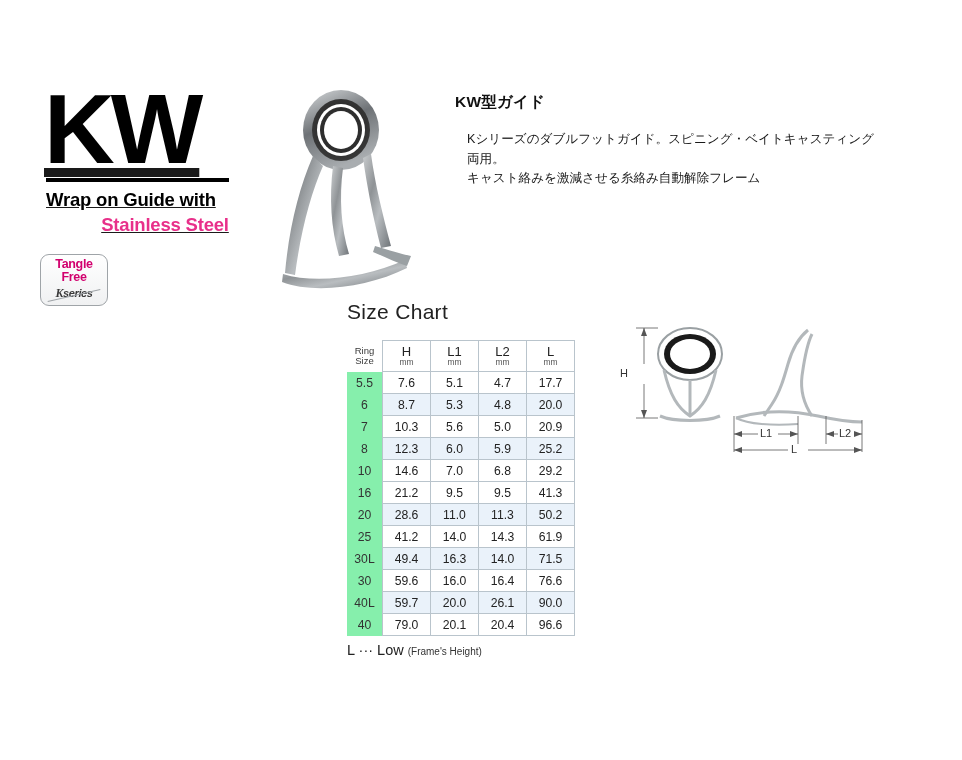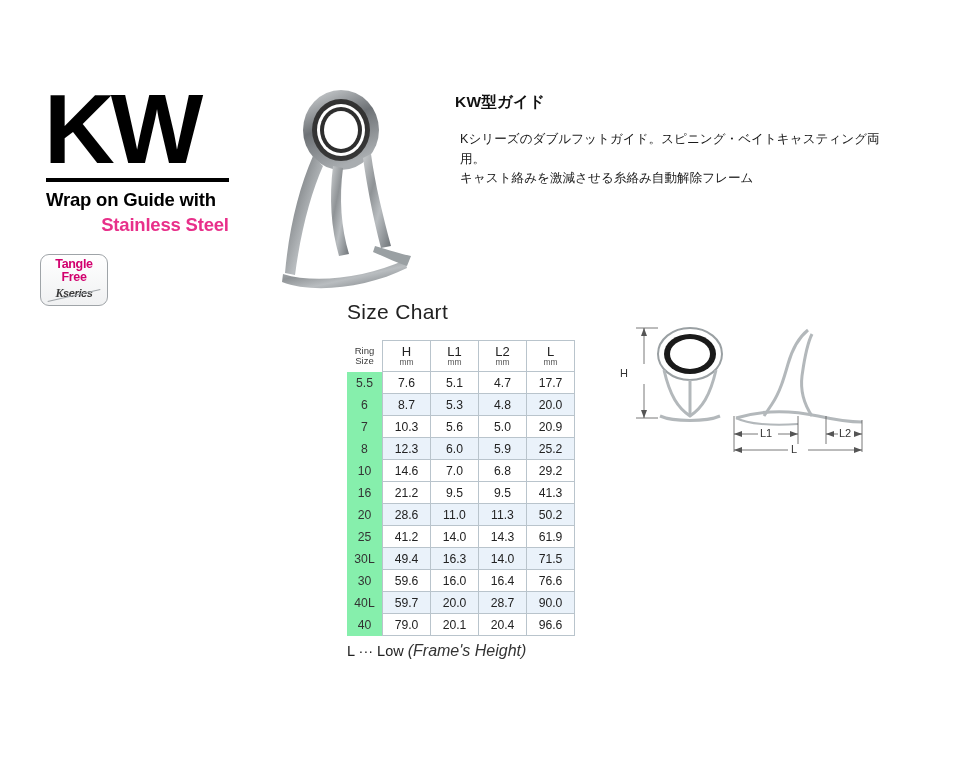--- a/index.html
+++ b/index.html
@@ -15,20 +15,21 @@
     color: #1a1a1a;
     overflow: hidden;
   }
 
   
   #brand-block {
     position: absolute;
     left: 44px;
     top: 84px;
     width: 240px;
+    text-decoration: underline;
   }
   #brand-kw {
     font-family: "Liberation Sans", sans-serif;
     font-weight: bold;
     font-size: 98px;
     line-height: 0.92;
     letter-spacing: -4px;
     color: #000000;
     margin: 0;
   }
@@ -124,21 +125,21 @@
   #desc-en {
     font-size: 13.2px;
     line-height: 1.45;
     margin: 0 0 16px 0;
     text-align: justify;
     color: #1a1a1a;
   }
   #desc-jp {
     font-size: 12.6px;
     line-height: 1.55;
-    margin: 5px;
+    margin: 12px;
     color: #1a1a1a;
   }
 
   
   #size-chart-title {
     position: absolute;
     left: 347px;
     top: 300px;
     font-size: 21px;
     color: #222;
@@ -198,23 +199,22 @@
   }
 
   #chart-note {
     position: absolute;
     left: 347px;
     top: 642px;
     font-size: 14.5px;
     color: #222;
   }
   #chart-note .note-small {
-    font-size: 16px;
+    font-size: 10px;
     color: #333;
-    font-style: italic;
   }
 
   
   #diagram {
     position: absolute;
     left: 612px;
     top: 312px;
     width: 260px;
     height: 165px;
   }
@@ -381,21 +381,21 @@
         <td class="rs">30</td>
         <td>59.6</td>
         <td>16.0</td>
         <td>16.4</td>
         <td>76.6</td>
       </tr>
       <tr class="alt">
         <td class="rs">40L</td>
         <td>59.7</td>
         <td>20.0</td>
-        <td>28.7</td>
+        <td>26.1</td>
         <td>90.0</td>
       </tr>
       <tr>
         <td class="rs">40</td>
         <td>79.0</td>
         <td>20.1</td>
         <td>20.4</td>
         <td>96.6</td>
       </tr>
     </tbody>

